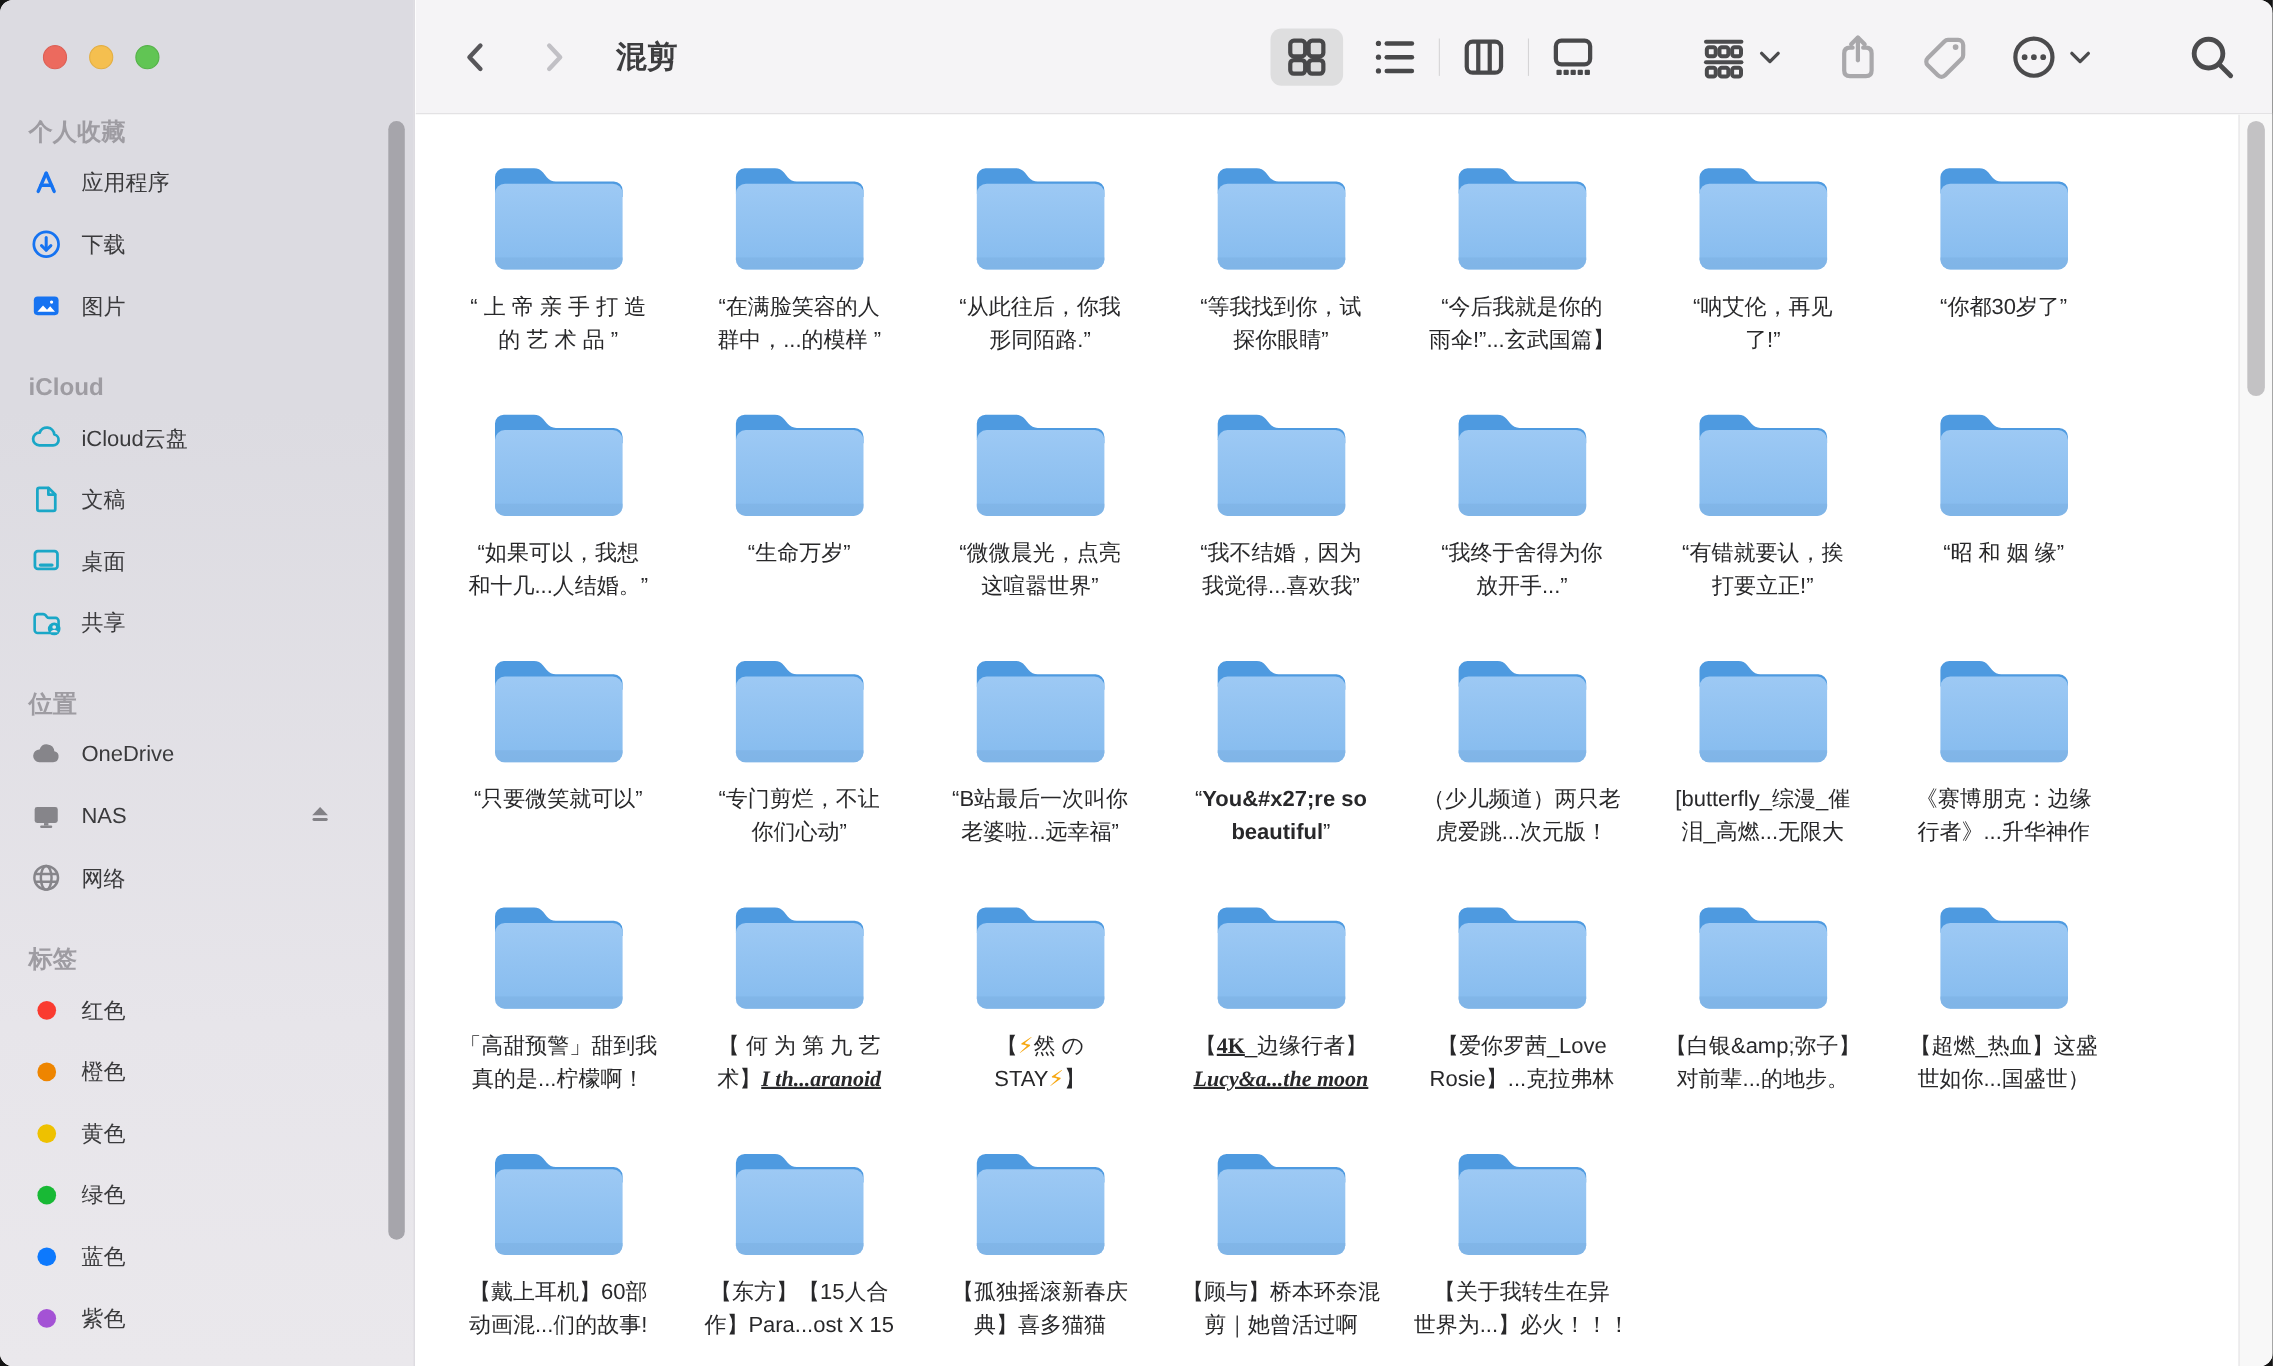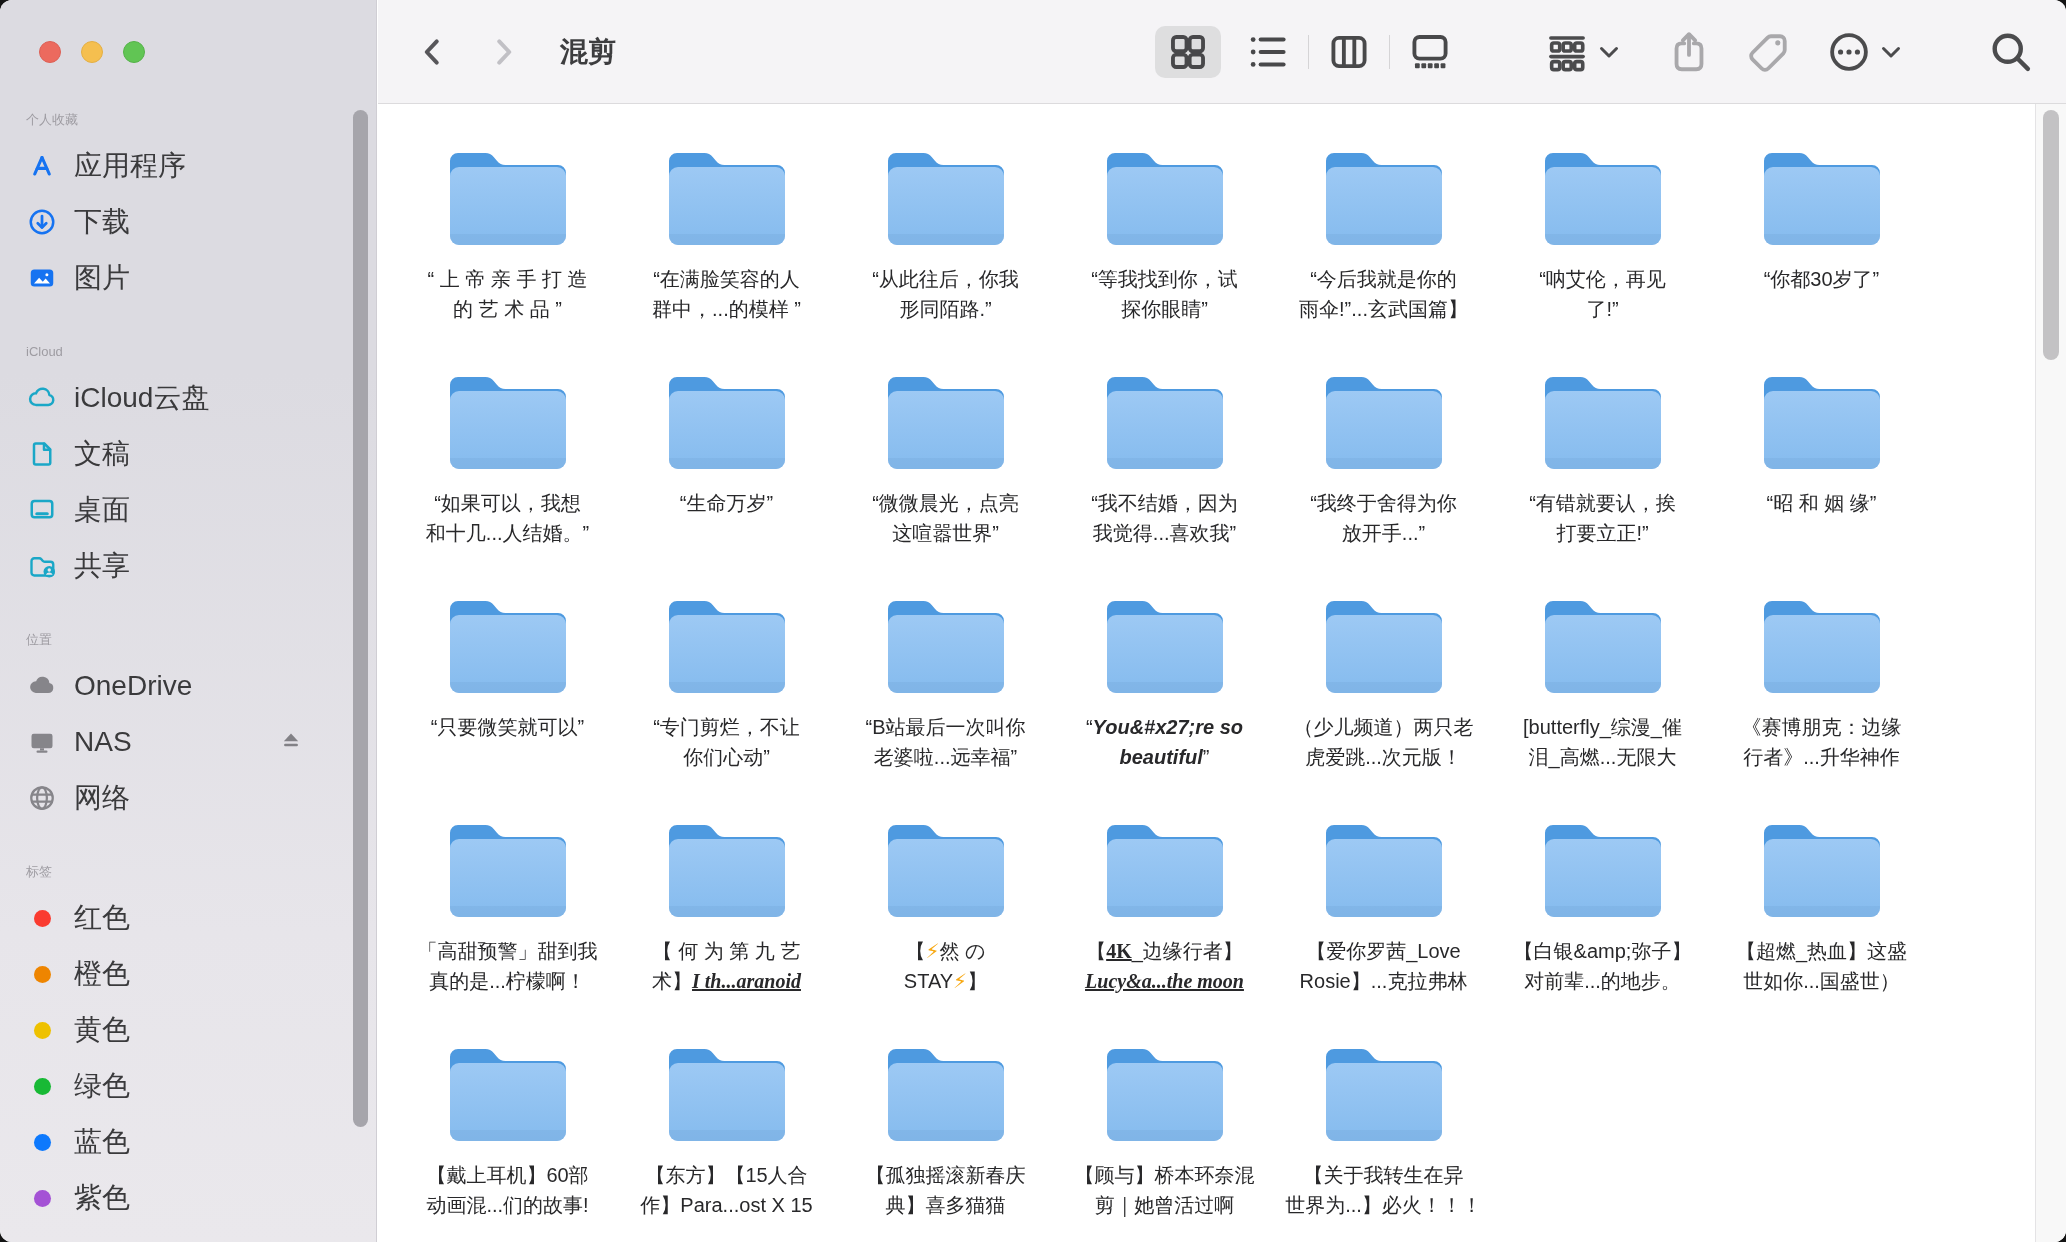--- a/index.html
+++ b/index.html
@@ -9,26 +9,26 @@
   .sidebar{position:absolute;left:0;top:0;bottom:0;width:377px;box-sizing:border-box;
            background:linear-gradient(180deg,#dcdbe1 0%,#dcdbe1 30%,#e7e5ea 75%,#eae8ec 100%);
            border-right:1px solid #d0ced4;}
   .traffic{position:absolute;top:41px;left:39px;display:flex;gap:20px;}
   .light{width:22px;height:22px;border-radius:50%;box-sizing:border-box;}
   .light.red{background:#ec6a5e;border:1px solid #dd6056;}
   .light.yellow{background:#f5bf4f;border:1px solid #e4af43;}
   .light.green{background:#61c554;border:1px solid #55b249;}
   .side-sections{position:absolute;top:108px;left:14px;right:22px;}
   .section{margin-bottom:34px;}
-  .side-header{font-size:13px;font-weight:400;color:#9e9ca2;padding-left:12px;height:24px;line-height:24px;margin-bottom:6px;}
+  .side-header{font-size:22px;font-weight:700;color:#9e9ca2;padding-left:12px;height:24px;line-height:24px;margin-bottom:6px;}
   .side-item{display:flex;align-items:center;height:56px;padding-left:12px;border-radius:10px;cursor:default;}
   .sicon{width:32px;height:32px;display:flex;align-items:center;justify-content:center;margin-right:16px;flex:0 0 32px;}
   .sicon svg{width:30px;height:30px;display:block;}
   .tint-blue{color:#1673f1;} .tint-teal{color:#1aa7c7;} .tint-gray{color:#86858a;}
-  .side-label{font-size:28px;color:#3a3a3c;white-space:nowrap;}
+  .side-label{font-size:20px;color:#3a3a3c;white-space:nowrap;}
   .tag-dot{width:17px;height:17px;border-radius:50%;}
   .eject{margin-left:auto;margin-right:50px;color:#828186;}
   .eject svg{width:26px;height:26px;display:block;}
   .side-scrollthumb{position:absolute;left:353px;top:110px;width:15px;height:1017px;border-radius:8px;background:#a6a5ab;}
   
   .main{position:absolute;left:378px;top:0;right:0;bottom:0;}
   .toolbar{position:absolute;top:0;left:0;right:0;height:103px;background:#f5f4f6;border-bottom:1px solid #dcdbdd;padding-left:44px;}
   .nav-btn{position:absolute;top:50%;transform:translateY(-50%);}
   .nav-btn .icn svg{width:30px;height:34px;display:block;}
   .nav-back{left:40px;color:#57565a;}
@@ -50,21 +50,21 @@
   [data-name="toolbar-more-button"]{left:1448px;}
   [data-name="toolbar-search-button"]{left:1610px;}
   
   .content{position:absolute;top:104px;left:0;right:0;bottom:0;background:#fff;overflow:hidden;}
   .grid{position:absolute;left:20px;top:42px;display:grid;grid-template-columns:repeat(7,219px);grid-auto-rows:224px;}
   .tile{display:flex;flex-direction:column;align-items:center;}
   .ficon{width:132px;height:104px;flex:0 0 104px;}
   .ficon svg{width:132px;height:104px;display:block;}
   .flabel{margin-top:14px;font-size:20px;line-height:30px;font-weight:500;color:#28282a;text-align:center;width:219px;}
   .fline{white-space:nowrap;}
-  .seg-bi{font-weight:700;font-style:italic;}
+  .seg-bi{font-weight:700;}
   .seg-bis{font-weight:700;font-style:italic;font-family:"Liberation Serif","DejaVu Serif",serif;text-decoration:underline;}
   .seg-bs{font-weight:700;font-family:"Liberation Serif","DejaVu Serif",serif;text-decoration:underline;}
   .seg-bolt{color:#f7a812;}
   .cs-track{position:absolute;top:0;right:0;bottom:0;width:30px;background:#f8f8f8;border-left:1px solid #e4e3e5;}
   .cs-thumb{position:absolute;top:6px;right:7px;width:16px;height:250px;border-radius:8px;background:#c3c2c4;}
   .hidden-defs{position:absolute;width:0;height:0;}
 </style>
 </head>
 <body>
 

